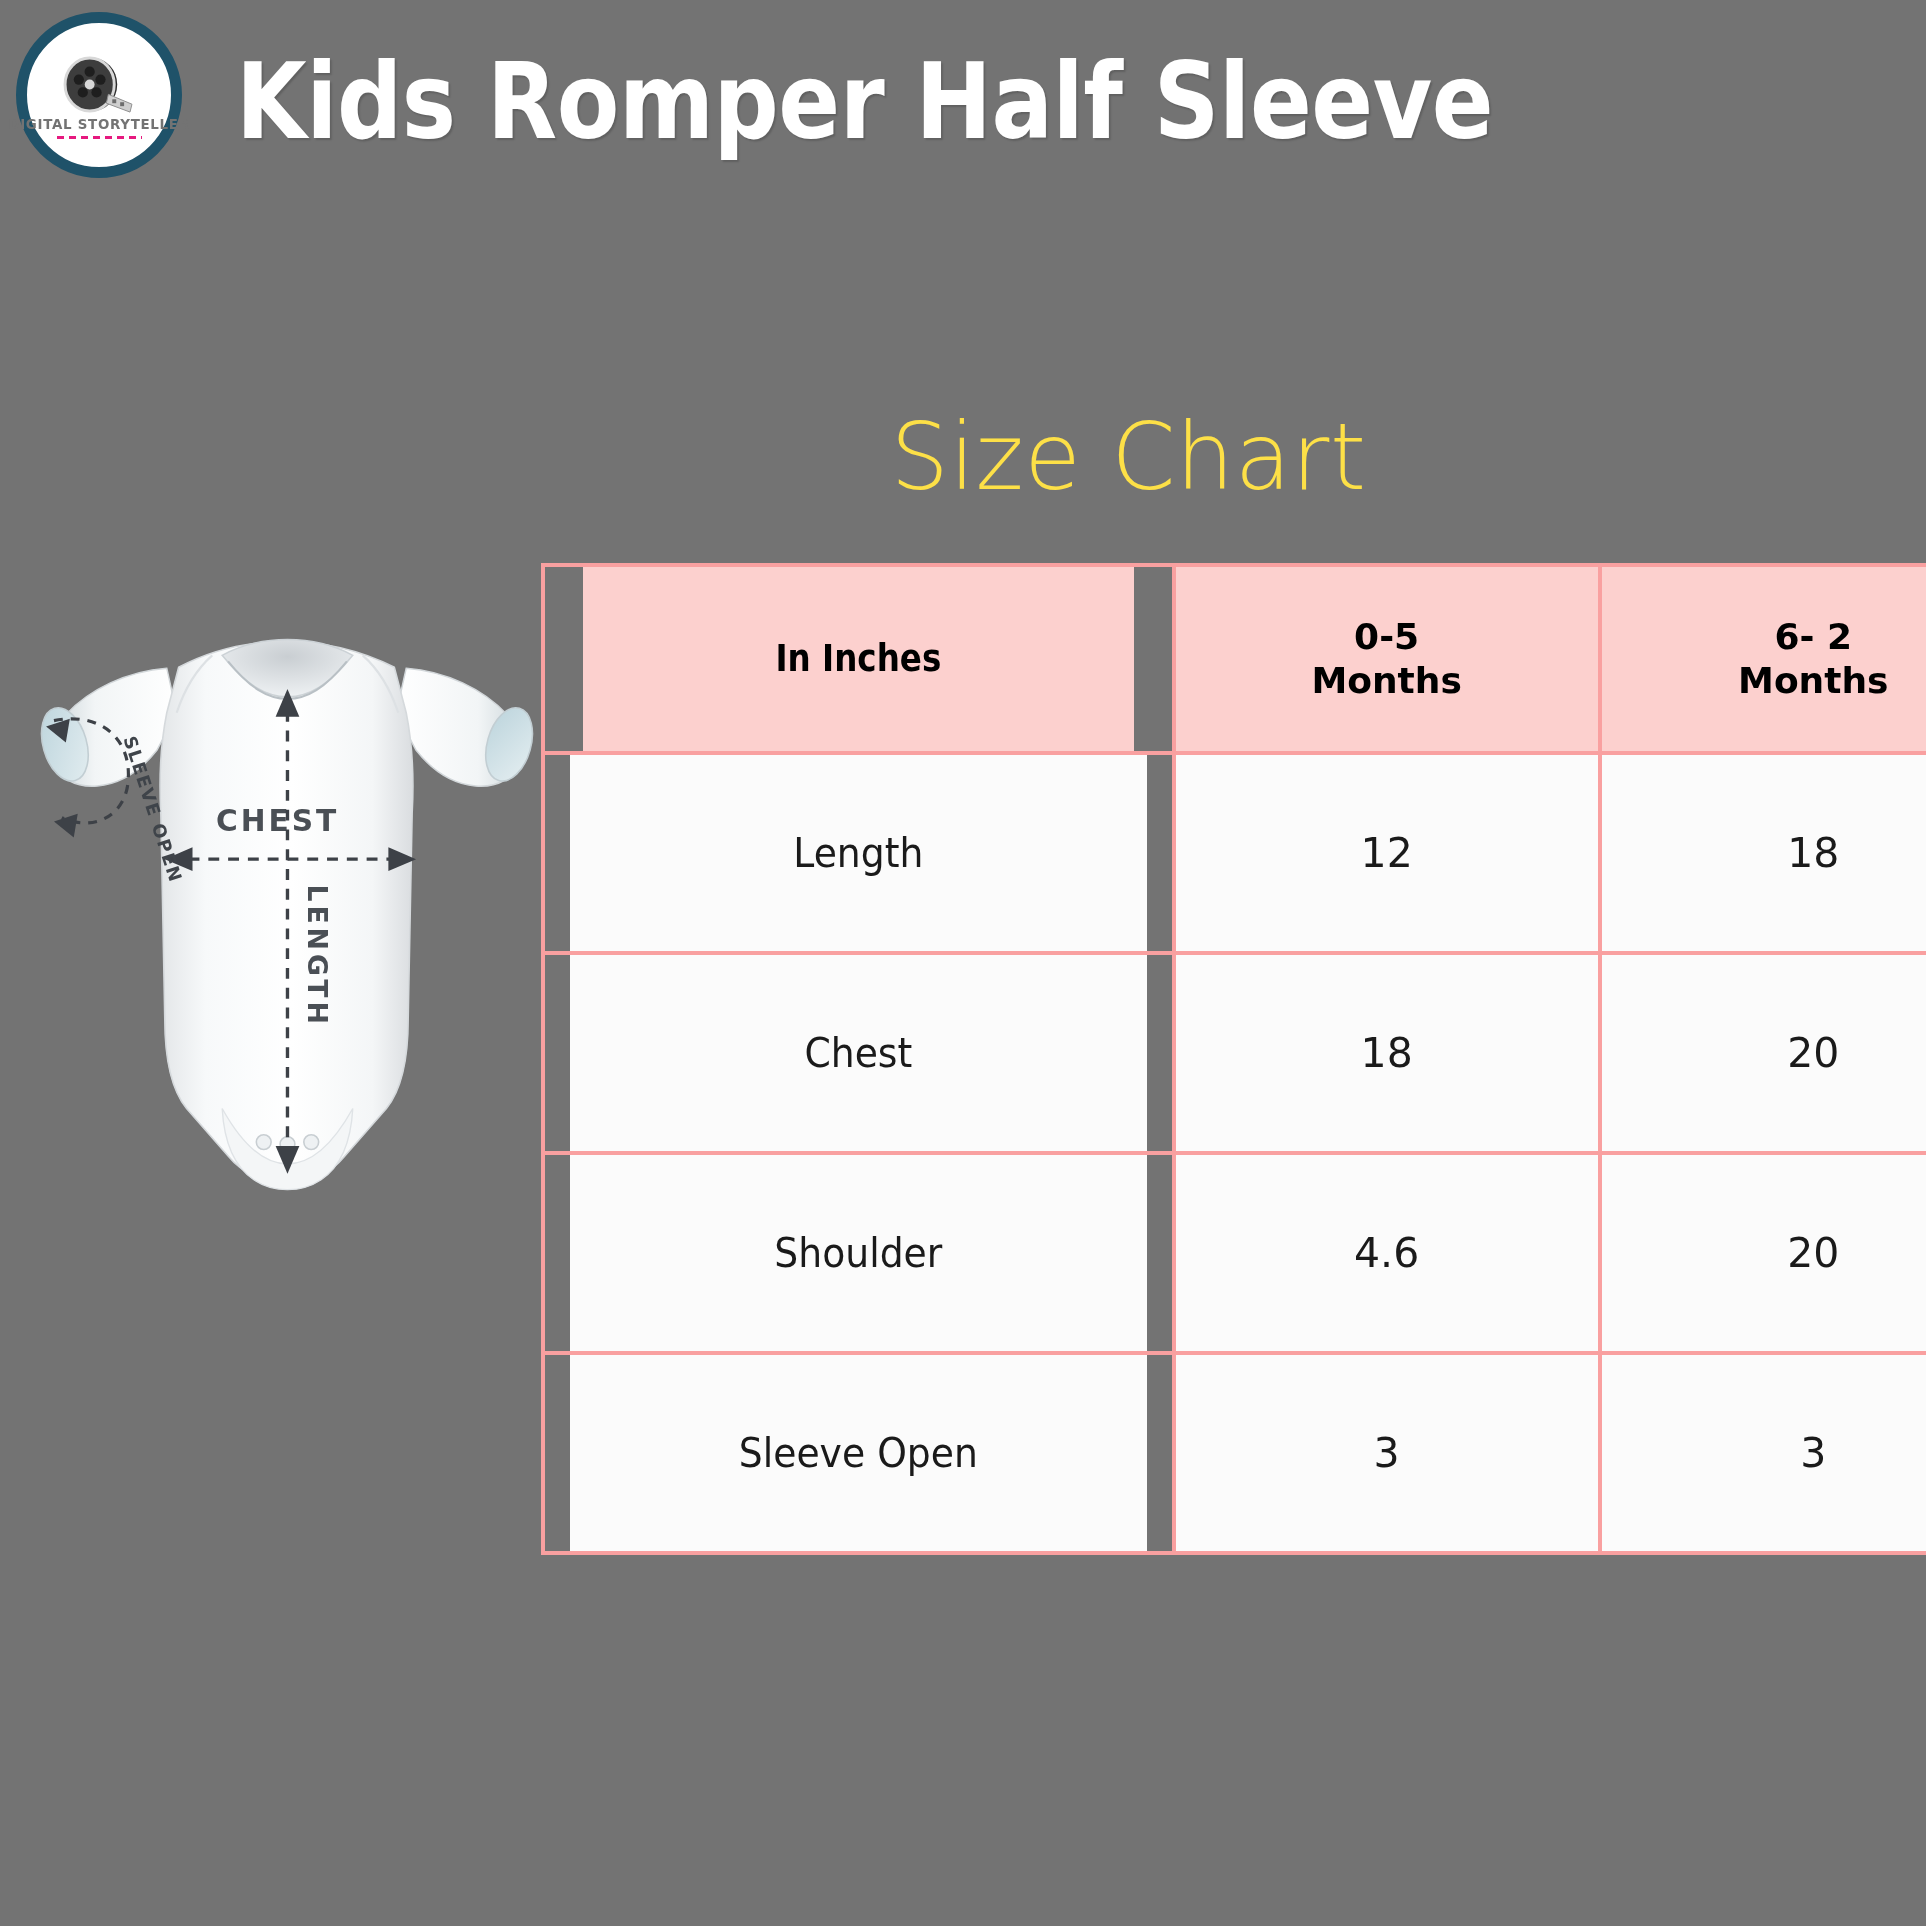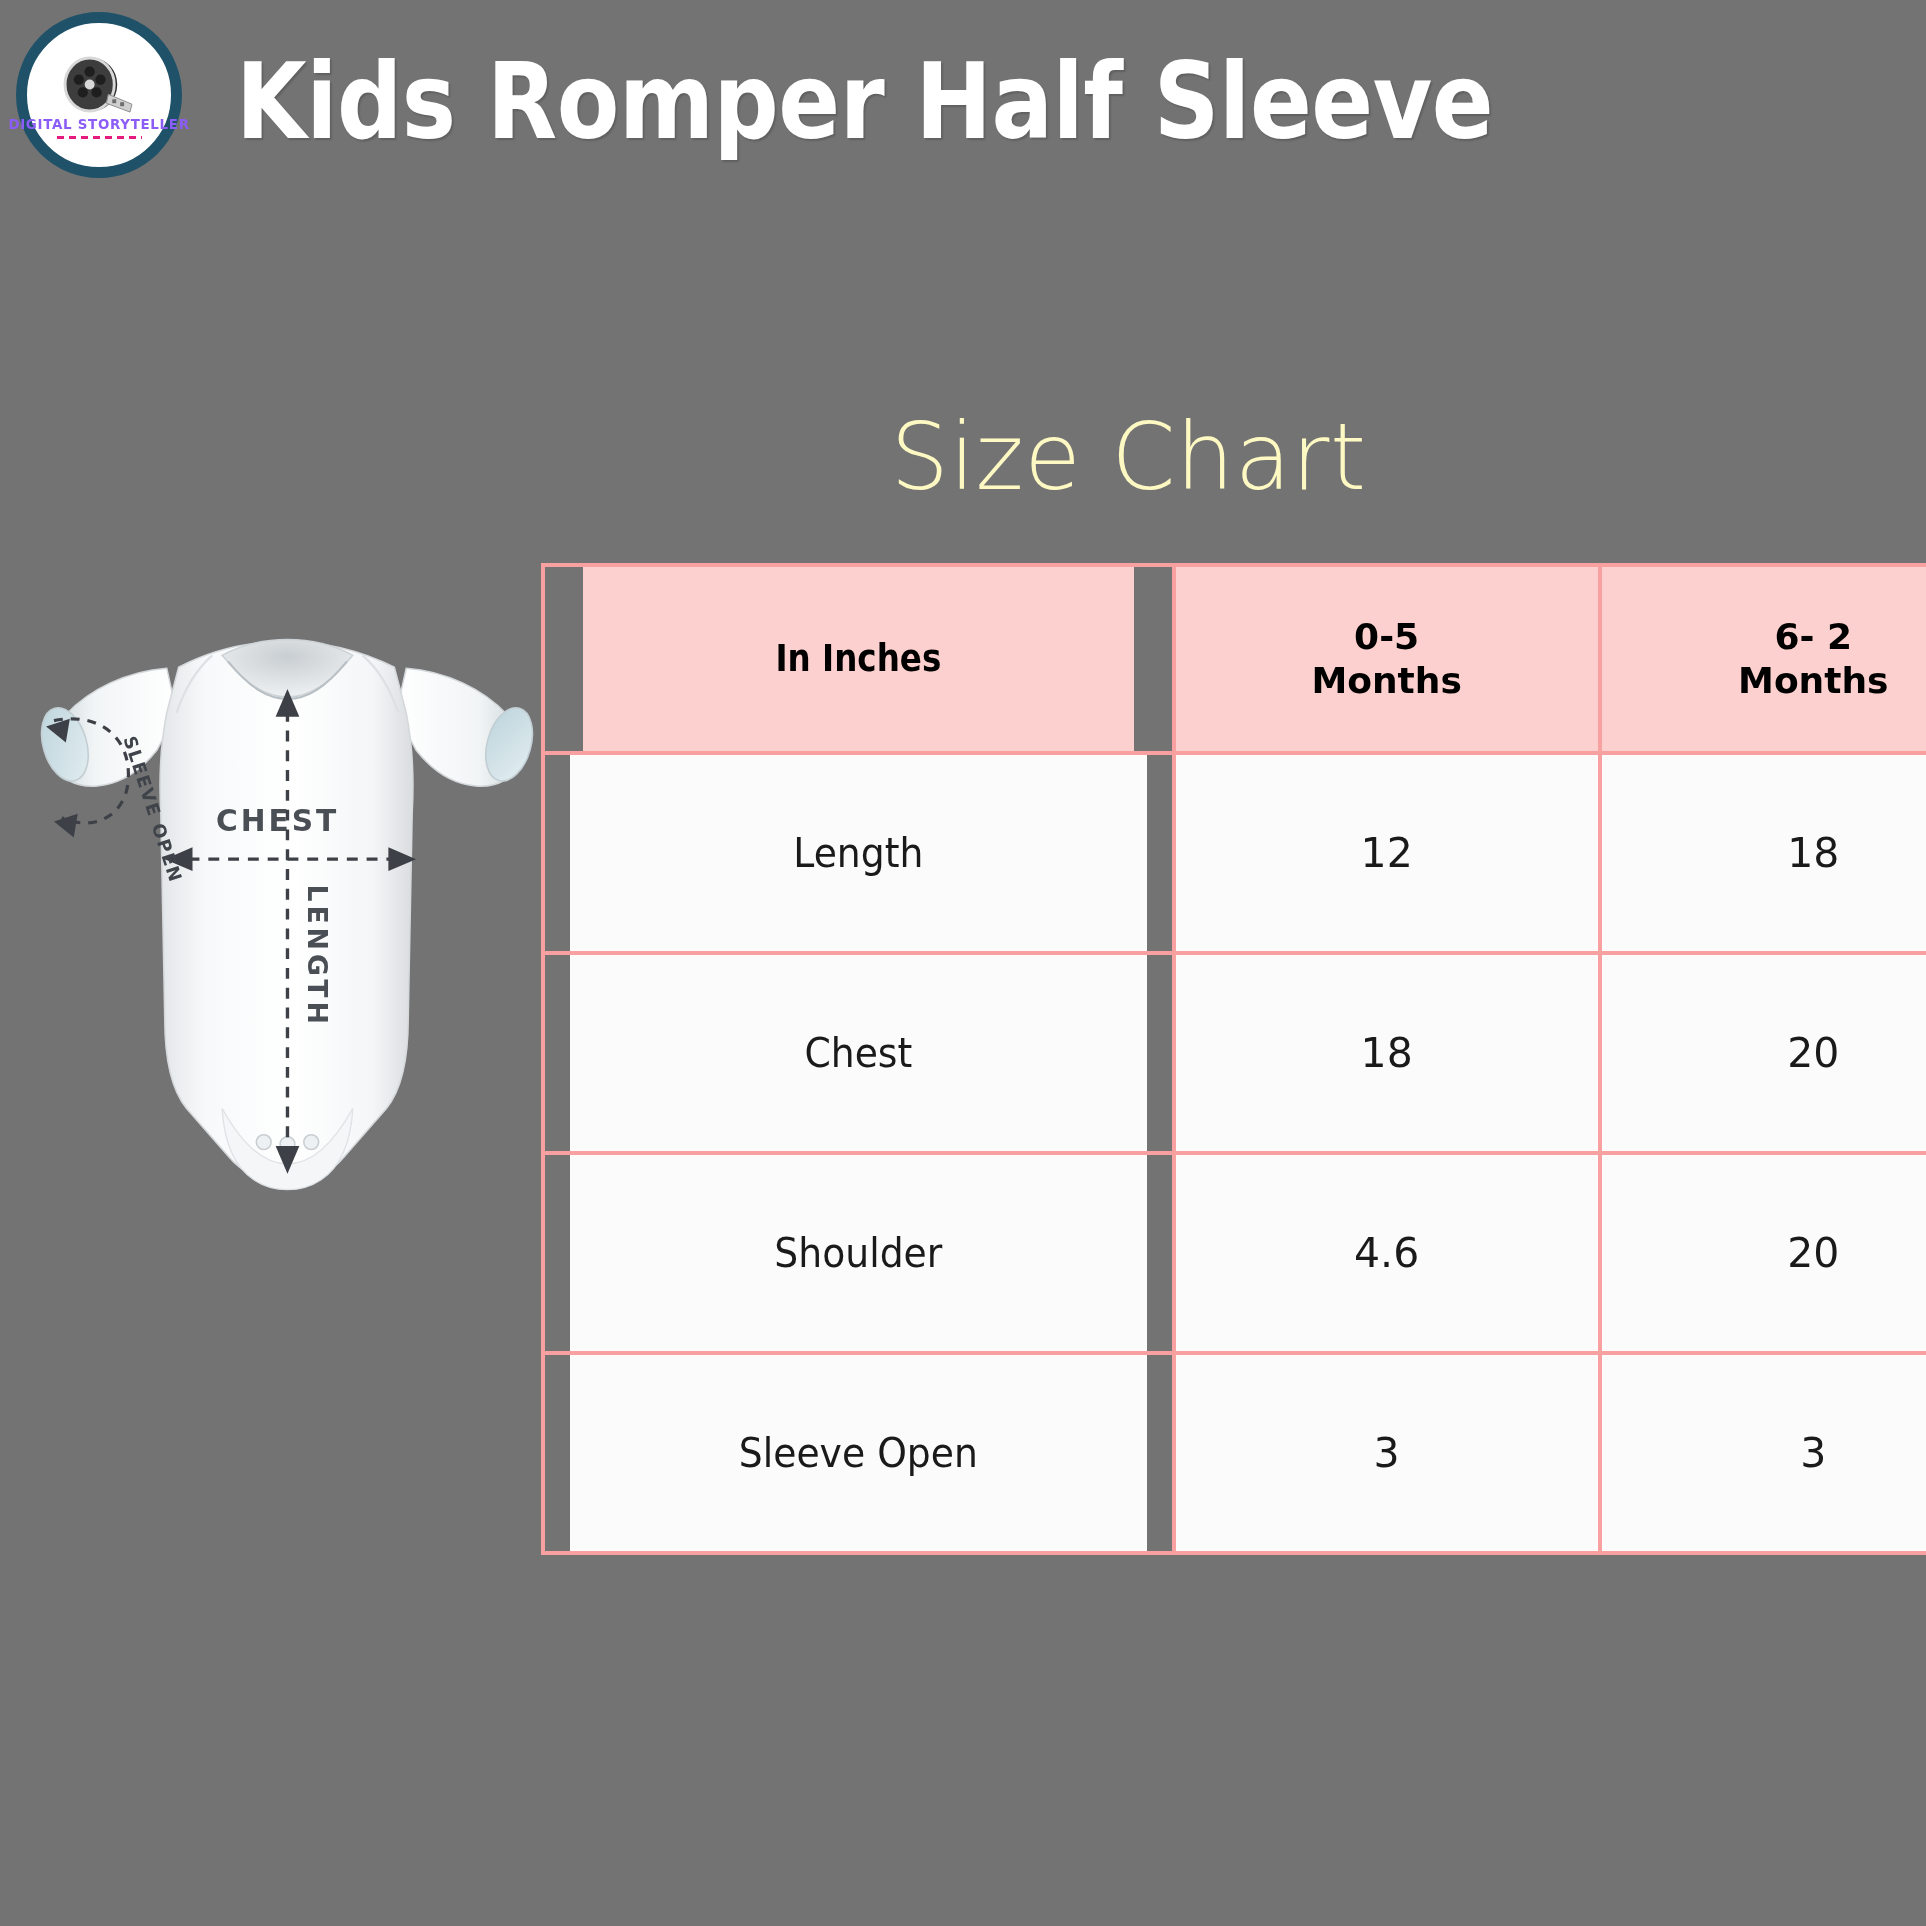--- a/index.html
+++ b/index.html
@@ -35,21 +35,21 @@
     width: 73px;
     height: 61px;
     position: relative;
     margin-top: 4px;
     margin-bottom: 2px;
   }
   .logo-text {
     font-family: "DejaVu Sans", sans-serif;
     font-size: 13.4px;
     letter-spacing: 0.7px;
-    color: #8b5cf6;
+    color: #737373;
     font-weight: 600;
     white-space: nowrap;
     line-height: 1;
   }
   .logo-dashes {
     margin-top: 5px;
     width: 85px;
     height: 3px;
     background: repeating-linear-gradient(to right, #e6197f 0 7px, transparent 7px 12px);
   }
@@ -75,21 +75,21 @@
   #size-chart-heading {
     position: absolute;
     left: 762px;
     top: 412px;
     width: 733px;
     text-align: center;
     font-family: "DejaVu Sans", sans-serif;
     font-weight: 300;
     font-size: 92px;
     line-height: 1;
-    color: #fef9c3;
+    color: #fde047;
     letter-spacing: 0.5px;
     white-space: nowrap;
   }
 
   
   #size-table {
     position: absolute;
     left: 541px;
     top: 563px;
     width: 1488px;

